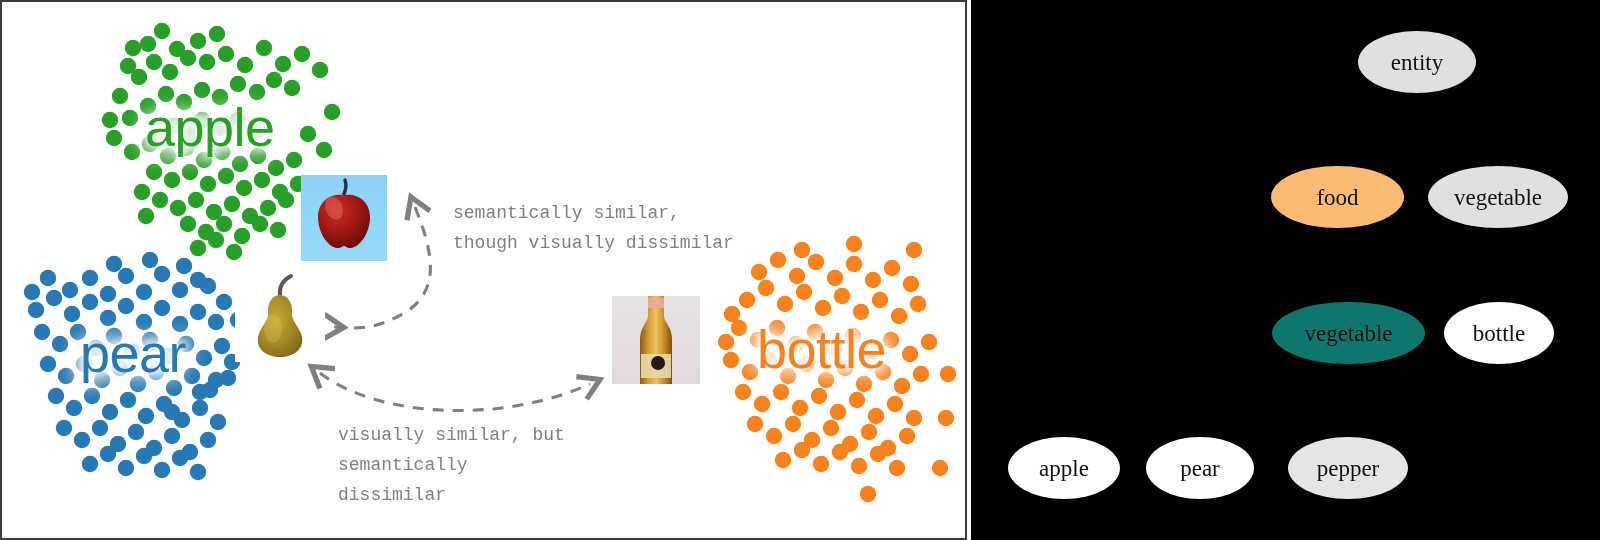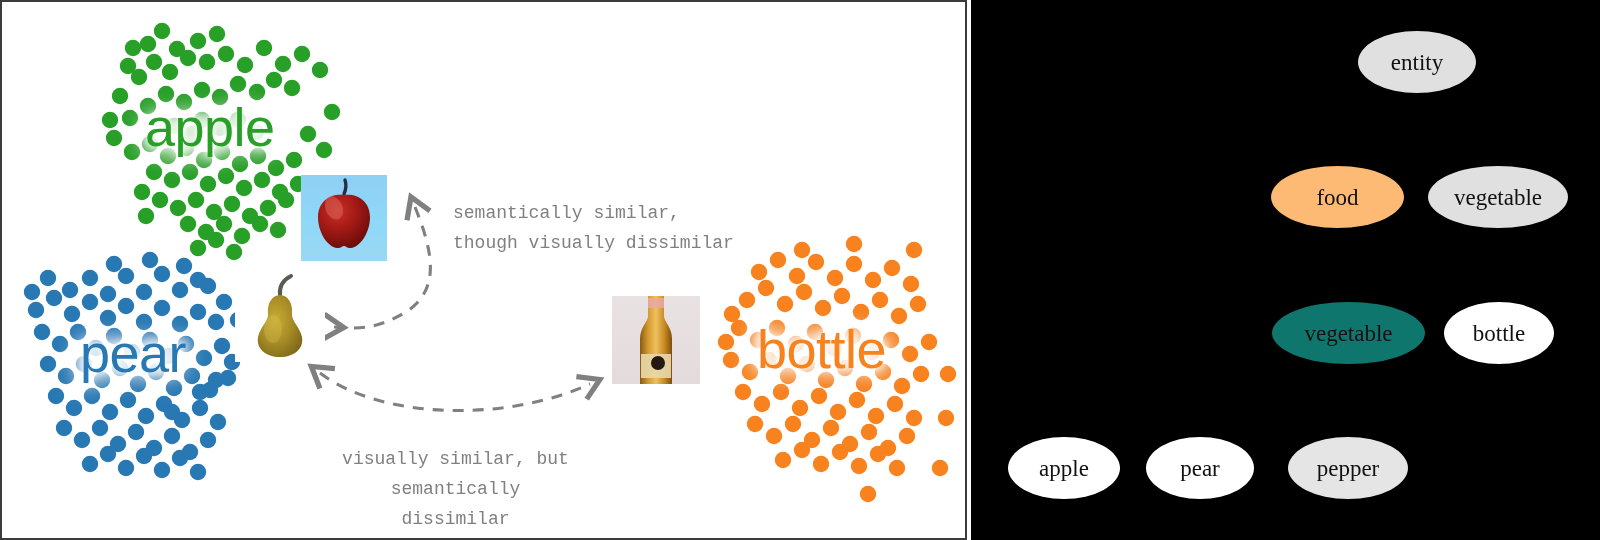--- a/index.html
+++ b/index.html
@@ -72,21 +72,21 @@
   
   .annot {
     position: absolute;
     color: #808080;
     font-size: 18px;
     line-height: 30px;
     white-space: pre-line;
     font-family: Liberation Mono, monospace;
   }
   #annot-semantic { left: 451px; top: 196px; }
-  #annot-visual   { left: 336px; top: 442px; text-align: center; width: 235px; }
+  #annot-visual   { left: 336px; top: 418px; text-align: left; width: 235px; }
 
   
   #right-panel {
     position: absolute;
     left: 971px;
     top: 0;
     width: 629px;
     height: 540px;
     background: #000000;
     overflow: hidden;

